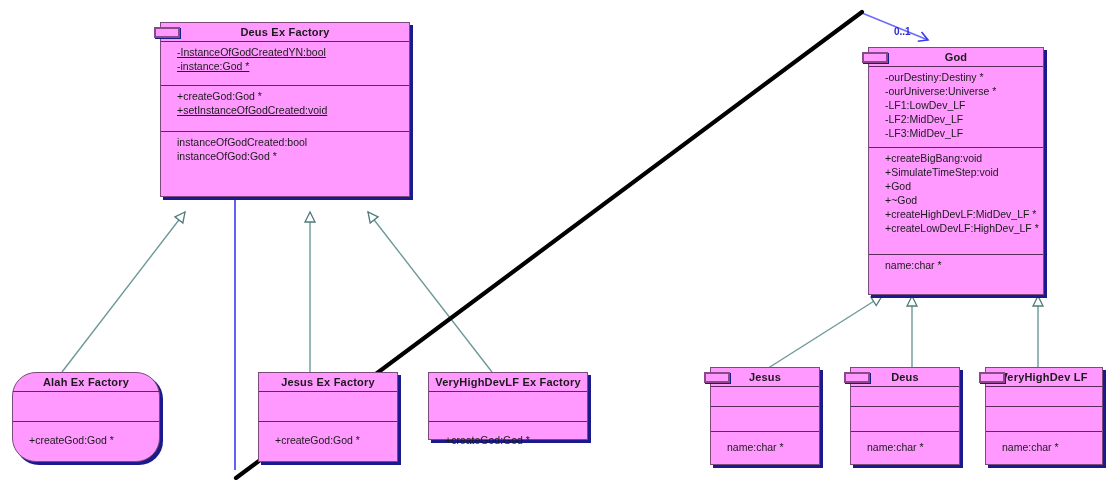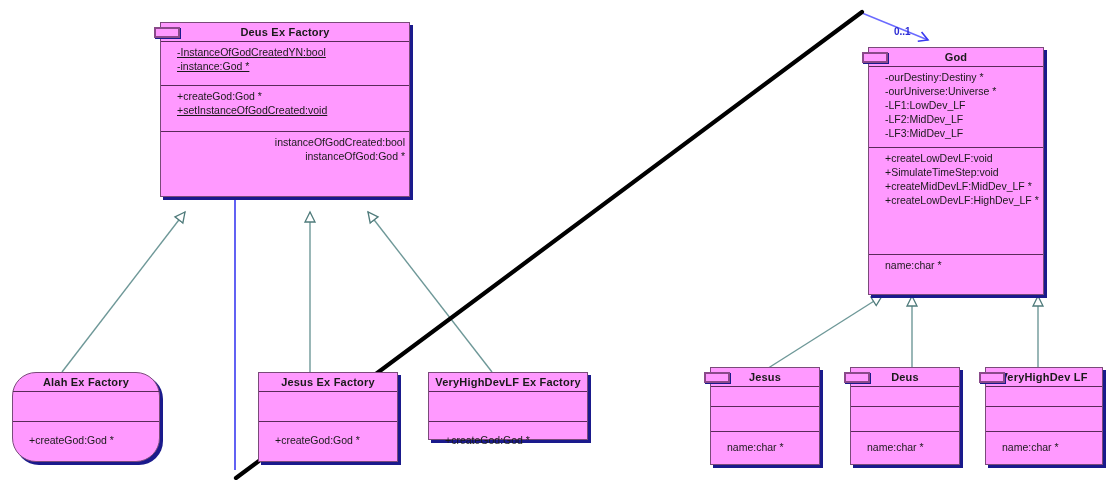--- a/index.html
+++ b/index.html
@@ -131,40 +131,42 @@
     <div class="tab"></div>
     <div class="cls-title">Deus Ex Factory</div>
     <div class="compartment" style="height:44px;">
       <div class="member static">-InstanceOfGodCreatedYN:bool</div>
       <div class="member static">-instance:God *</div>
     </div>
     <div class="compartment" style="height:46px;">
       <div class="member">+createGod:God *</div>
       <div class="member static">+setInstanceOfGodCreated:void</div>
     </div>
-    <div class="compartment last" style="height:46px;text-align:right;">
+    <div class="compartment last" style="height:46px;">
       <div class="member">instanceOfGodCreated:bool</div>
       <div class="member">instanceOfGod:God *</div>
     </div>
   </div>
 
   <div class="uml-class" style="left:868px; top:40px; width:176px; height:248px;margin-top:7px;">
     <div class="tab"></div>
     <div class="cls-title">God</div>
     <div class="compartment" style="height:81px;">
       <div class="member">-ourDestiny:Destiny *</div>
       <div class="member">-ourUniverse:Universe *</div>
       <div class="member">-LF1:LowDev_LF</div>
       <div class="member">-LF2:MidDev_LF</div>
       <div class="member">-LF3:MidDev_LF</div>
     </div>
     <div class="compartment" style="height:107px;">
-      <div class="member">+createLowDevLF:void</div>
+      <div class="member">+createBigBang:void</div>
       <div class="member">+SimulateTimeStep:void</div>
-      <div class="member">+createMidDevLF:MidDev_LF *</div>
+      <div class="member">+God</div>
+      <div class="member">+~God</div>
+      <div class="member">+createHighDevLF:MidDev_LF *</div>
       <div class="member">+createLowDevLF:HighDev_LF *</div>
     </div>
     <div class="compartment last" style="height:40px;">
       <div class="member">name:char *</div>
     </div>
   </div>
 
   <div class="uml-class" style="left:12px; top:372px; width:148px; height:90px;border-radius:24px;">
     <div class="cls-title">Alah Ex Factory</div>
     <div class="compartment" style="height:30px;"></div>

